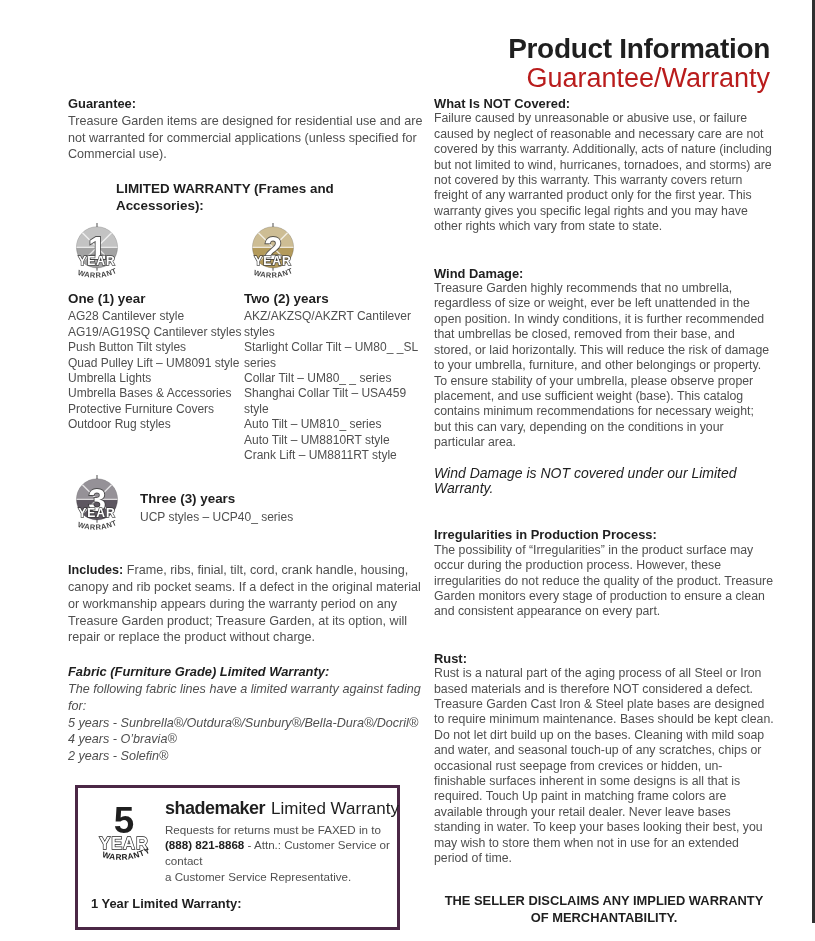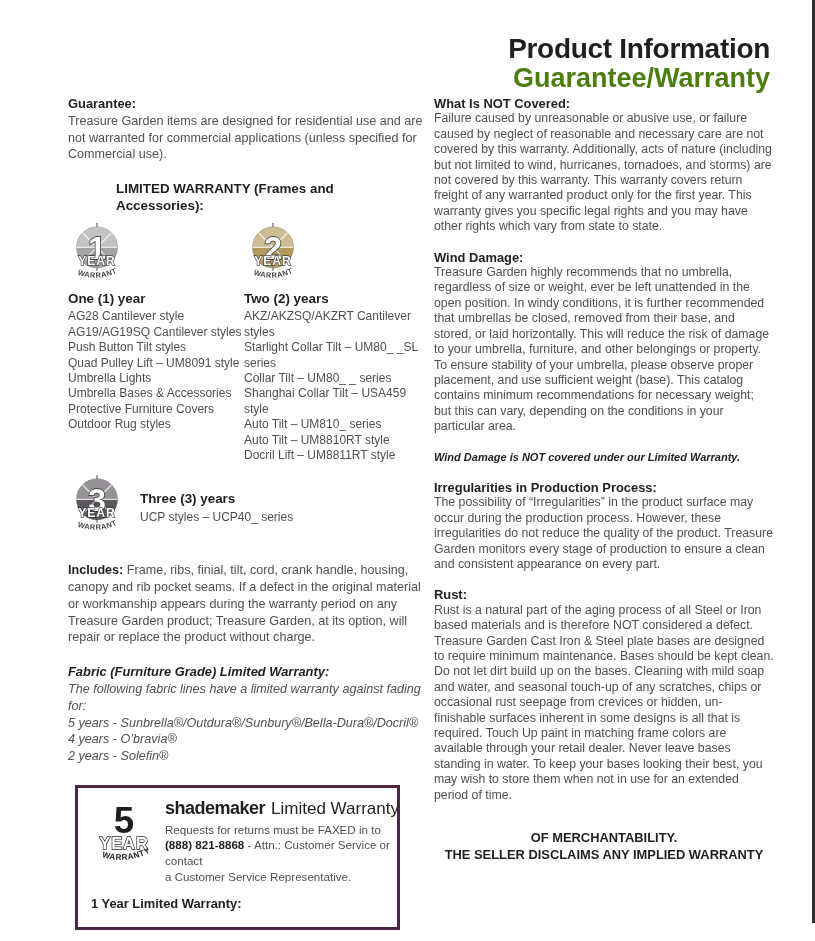--- a/index.html
+++ b/index.html
@@ -6,28 +6,28 @@
   .page {
     position:relative; width:815px; height:941px; background:#fff;
     font-family:"Liberation Sans", sans-serif; color:var(--body);
     overflow:hidden;
   }
   .page-edge { position:absolute; top:0; right:0; width:3px; height:923px; background:var(--page-edge); }
 
   
   .title-block { position:absolute; top:34px; right:45px; text-align:right; }
   .title-main { font-size:28px; font-weight:bold; color:var(--ink); letter-spacing:-0.3px; line-height:30px; }
-  .title-sub  { font-size:27px; font-weight:700; color:#4d7c0f; line-height:29px; }
+  .title-sub  { font-size:27px; font-weight:400; color:#b91c1c; line-height:29px; }
 
   
   .left-col  { position:absolute; left:68px; top:96px; width:356px; font-size:12.6px; line-height:16.8px; }
   .right-col { position:absolute; left:434px; top:96px; width:340px; font-size:12.3px; line-height:15.4px; }
   p { margin:0; }
   .h { font-weight:bold; color:var(--ink); font-size:12.9px; }
-  .sect { margin-top:15px; }
+  .sect { margin-top:31px; }
 
   
   .wcols { display:flex; margin-top:6px; }
   .wcol1 { width:176px; }
   .wcol2 { flex:1; }
   .wtitle { font-weight:bold; color:var(--ink); font-size:13.4px; margin:3px 0 2px; }
   .list div { font-size:12px; line-height:15.4px; }
 
   .three-row { display:flex; align-items:center; margin-top:10px; }
   .three-text { margin-left:14px; }
@@ -57,21 +57,21 @@
   .badge5-wrap { flex:none; width:70px; margin-top:2px; }
   .box-top-text { flex:1; padding-left:4px; }
   .brand-line { white-space:nowrap; }
   .brand { font-size:18px; font-weight:bold; color:var(--ink); letter-spacing:-0.5px; }
   .brand-title { font-size:17px; font-weight:normal; color:var(--ink); margin-left:6px; }
   .box-small { font-size:11.6px; line-height:15.6px; margin-top:3px; }
   .box-h { font-weight:bold; color:var(--ink); font-size:12.9px; }
   .box-sect1 { margin-top:12px; }
 
   
-  .wind-note { font-weight:bold; font-style:italic; color:var(--ink); font-size:11px; margin-top:15px; }
+  .wind-note { font-weight:normal; font-style:italic; color:var(--ink); font-size:14px; margin-top:15px; }
   .disclaimer { margin-top:27px; text-align:center; font-weight:bold; color:var(--ink);
                 font-size:12.9px; line-height:16.5px; }
   strong { color:var(--ink); }
 </style>
 </head>
 <body>
 
 <div class="page">
   <div class="page-edge"></div>
 
@@ -133,21 +133,21 @@
           </svg>
         </span>
         <div class="wtitle">Two (2) years</div>
         <div class="list">
           <div>AKZ/AKZSQ/AKZRT Cantilever styles</div>
           <div>Starlight Collar Tilt – UM80_ _SL series</div>
           <div>Collar Tilt – UM80_ _ series</div>
           <div>Shanghai Collar Tilt – USA459 style</div>
           <div>Auto Tilt – UM810_ series</div>
           <div>Auto Tilt – UM8810RT style</div>
-          <div>Docril Lift – UM8811RT style</div>
+          <div>Crank Lift – UM8811RT style</div>
         </div>
       </div>
     </div>
 
     <div class="three-row">
       <span class="badge" style="--bc:var(--badge-dark)">
         <svg viewBox="0 0 62 66" width="58" height="62">
           <line class="pole" x1="31" y1="2" x2="31" y2="53"></line>
           <circle class="dome" cx="31" cy="28" r="22"></circle>
           <path class="dome-hi" d="M9 28 a22 22 0 0 1 44 0 z"></path>
@@ -215,17 +215,17 @@
 
     <p class="wind-note">Wind Damage is NOT covered under our Limited Warranty.</p>
 
     <p class="h sect">Irregularities in Production Process:</p>
     <p>The possibility of “Irregularities” in the product surface may occur during the production process. However, these irregularities do not reduce the quality of the product. Treasure Garden monitors every stage of production to ensure a clean and consistent appearance on every part.</p>
 
     <p class="h sect">Rust:</p>
     <p>Rust is a natural part of the aging process of all Steel or Iron based materials and is therefore NOT considered a defect. Treasure Garden Cast Iron &amp; Steel plate bases are designed to require minimum maintenance.  Bases should be kept clean. Do not let dirt build up on the bases. Cleaning with mild soap and water, and seasonal touch-up of any scratches, chips or occasional rust seepage from crevices or hidden, un-finishable surfaces inherent in some designs is all that is required. Touch Up paint in matching frame colors are available through your retail dealer.  Never leave bases standing in water.  To keep your bases looking their best, you may wish to store them when not in use for an extended period of time.</p>
 
     <div class="disclaimer">
+      <div>THE SELLER DISCLAIMS ANY IMPLIED WARRANTY</div>
       <div>OF MERCHANTABILITY.</div>
-      <div>THE SELLER DISCLAIMS ANY IMPLIED WARRANTY</div>
     </div>
   </div>
 </div>
 
 </body></html>

